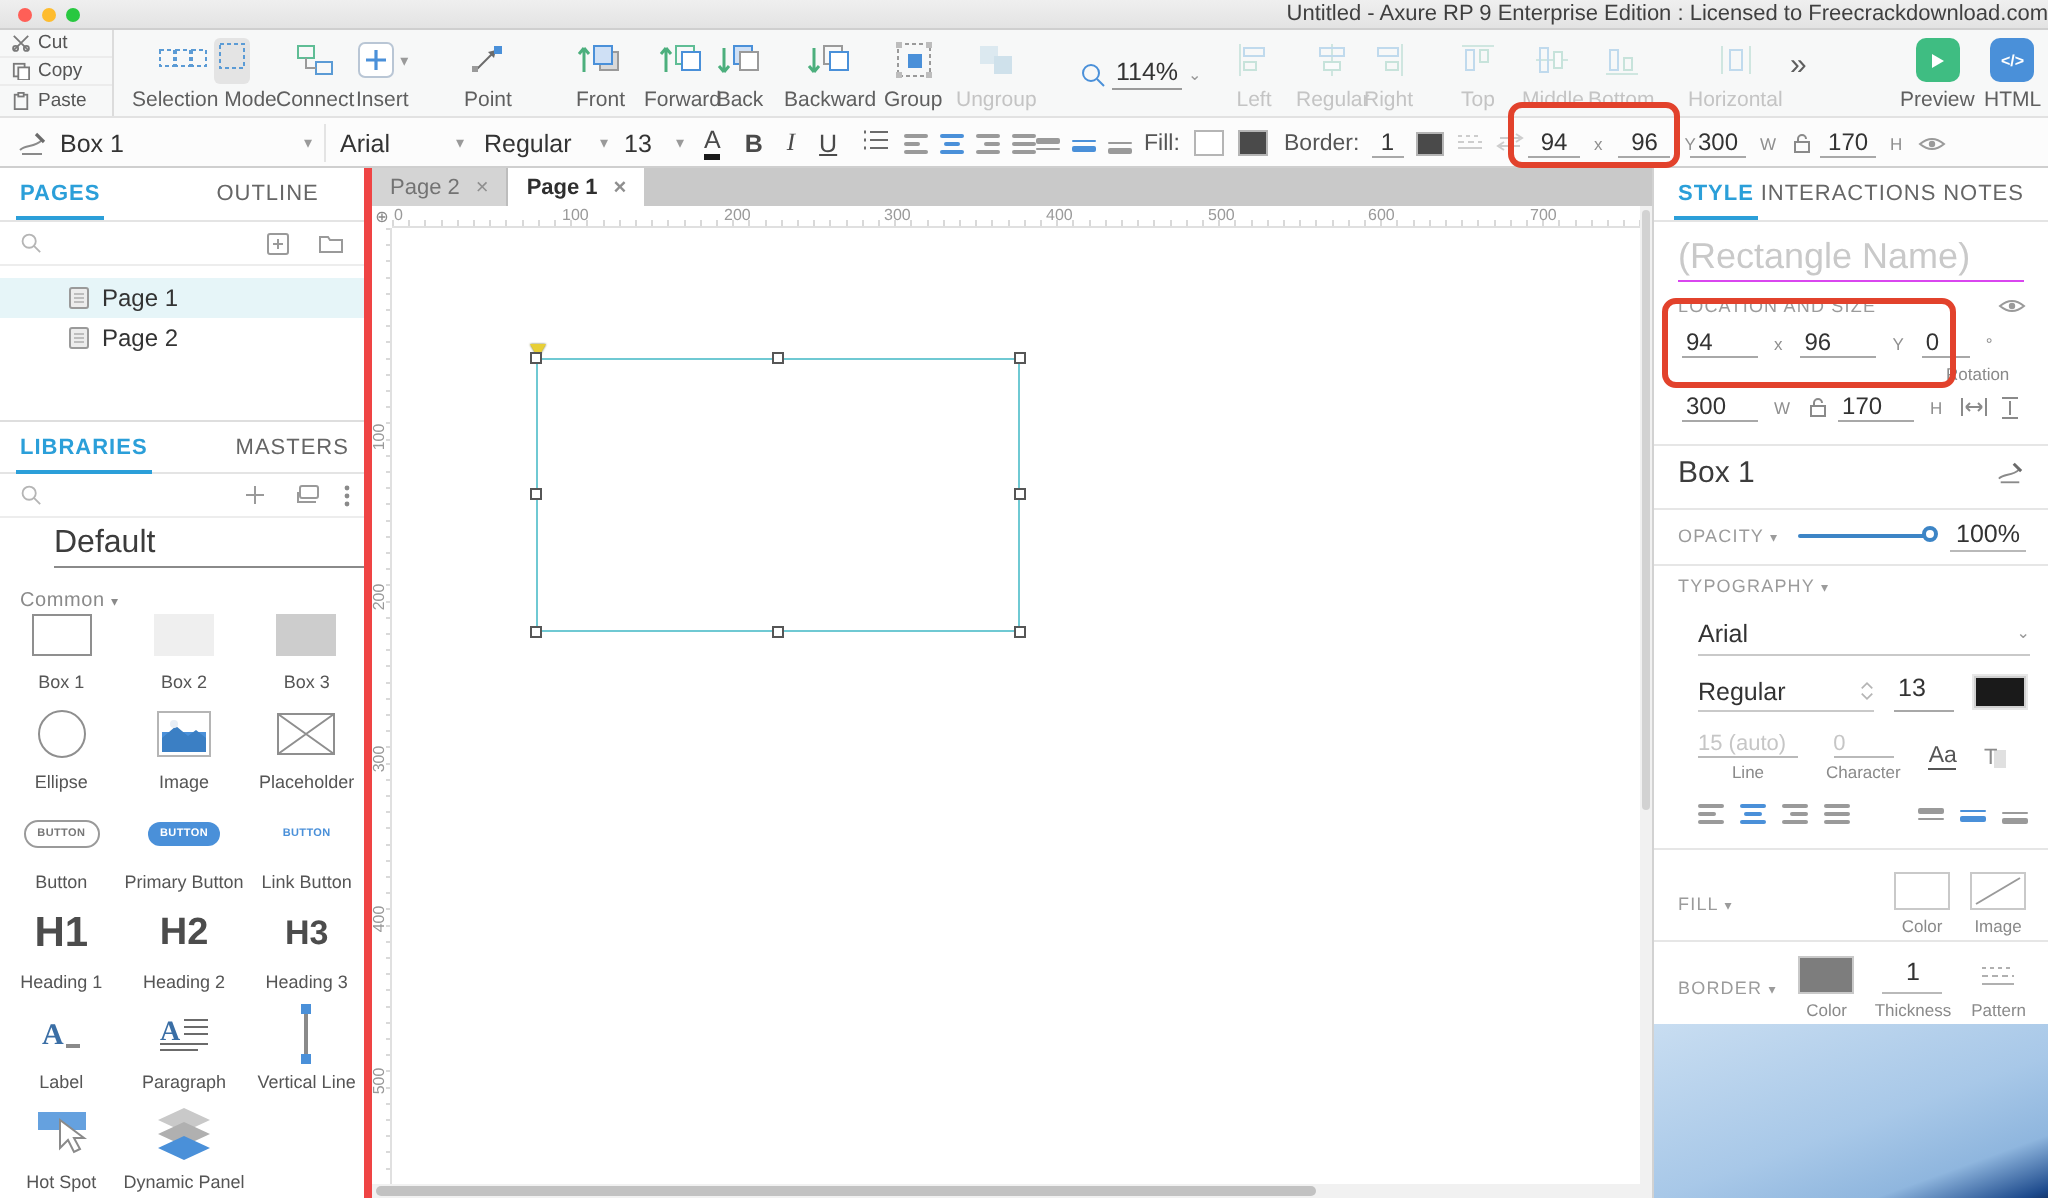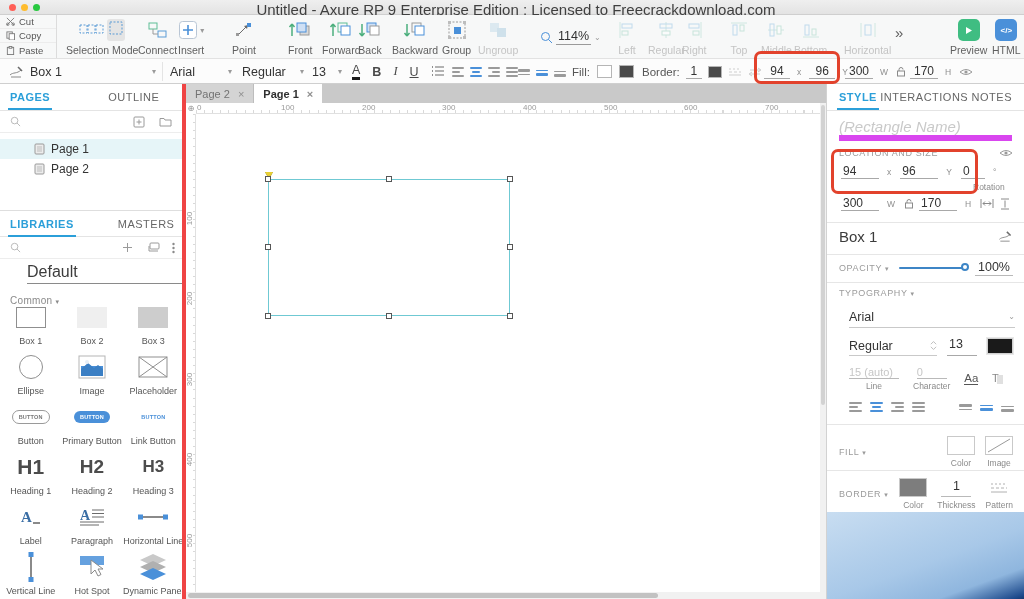--- a/index.html
+++ b/index.html
@@ -2,21 +2,21 @@
 <html><head>
 <meta charset="utf-8">
 <style>
   * { margin:0; padding:0; box-sizing:border-box; }
   html,body { width:1024px; height:599px; overflow:hidden; font-family:"Liberation Sans",sans-serif; background:#fff; }
   #app { position:relative; width:1024px; height:599px; background:#fff; }
 
   
   #titlebar { position:absolute; left:0; top:0; width:1024px; height:15px; background:linear-gradient(#efefef,#e3e3e3); border-bottom:1px solid #cfcfcf; }
   .tl-dot { position:absolute; top:4px; width:7px; height:7px; border-radius:50%; }
-  #titlebar .title { position:absolute; left:8px; right:0; top:1px; text-align:center; font-size:15px; color:#3f3f3f; }
+  #titlebar .title { position:absolute; left:8px; right:0; top:1px; text-align:right; font-size:11px; color:#3f3f3f; }
 
   
   #row1 { position:absolute; left:0; top:15px; width:1024px; height:43px; background:#f7f8f8; }
   #edit-strip { position:absolute; left:0; top:15px; width:57px; height:43px; border-right:1px solid #dcdcdc; background:#f7f8f8; z-index:3; }
   .edit-item { display:flex; align-items:center; gap:4px; height:14px; padding-left:6px; font-size:9.5px; color:#555; }
   .edit-item svg { flex:0 0 auto; }
   .tbtn { position:absolute; top:3px; display:flex; flex-direction:column; align-items:center; gap:2px; }
   .tbtn .ic { height:24px; display:flex; align-items:center; justify-content:center; gap:2px; }
   .tbtn .lbl { font-size:10.5px; color:#5f5f5f; white-space:nowrap; }
   .tbtn.disabled .lbl { color:#c4c4c4; }
@@ -74,21 +74,21 @@
   .handle { position:absolute; width:6px; height:6px; background:#fff; border:1px solid #565656; }
   #corner-marker { position:absolute; left:79px; top:88px; width:0; height:0; border-left:4px solid transparent; border-right:4px solid transparent; border-top:7px solid #e8cf35; filter:drop-shadow(0 0 .5px #6b6b2a); }
   #hscroll { position:absolute; left:0; bottom:0; width:634px; height:7px; background:#f1f1f1; }
   #hscroll .thumb { position:absolute; left:2px; top:1px; width:470px; height:5px; border-radius:3px; background:#c2c2c2; }
   #vscroll { position:absolute; right:0; top:19px; width:6px; height:496px; background:#f1f1f1; }
   #vscroll .thumb { position:absolute; top:2px; left:1px; width:4px; height:300px; border-radius:2px; background:#d2d2d2; }
 
   
   #right-panel { position:absolute; left:826px; top:84px; width:198px; height:515px; background:#fff; border-left:1px solid #d2d2d2; }
   .rp-tabs { height:27px; display:flex; align-items:center; justify-content:space-between; padding:0 12px; border-bottom:1px solid #e4e4e4; }
-  #name-field { margin:6px 12px 0; height:24px; border-bottom:6px solid #d946ef; font-size:15px; color:#c9c9c9; display:flex; align-items:center;font-style:italic; }
+  #name-field { margin:6px 12px 0; height:24px; border-bottom:1px solid #d946ef; font-size:18px; color:#c9c9c9; display:flex; align-items:center; }
   .sec-label { font-size:9px; letter-spacing:.6px; color:#9b9b9b; }
   .rp-row { position:absolute; left:0; width:198px; display:flex; align-items:center; }
   .divider { position:absolute; left:0; width:198px; height:1px; background:#e6e6e6; }
   .uline { border-bottom:1px solid #b9b9b9; }
   .tiny-lbl { font-size:8.5px; color:#8a8a8a; }
   #opacity-track { position:relative; width:66px; height:2px; background:#3d85c6; border-radius:1px; }
   #opacity-knob { position:absolute; right:-4px; top:-4px; width:8px; height:8px; border:2px solid #3d85c6; border-radius:50%; background:#fff; }
   .fb-btn { display:flex; flex-direction:column; align-items:center; gap:3px; }
   .fb-swatch { width:28px; height:19px; border:1px solid #c9c9c9; background:#fff; display:flex; align-items:center; justify-content:center; }
   #watermark { position:absolute; left:0; top:428px; width:198px; height:87px; background:linear-gradient(160deg,#c8ddf1 0%,#a8c8e8 55%,#8fb6de 80%,#1d4a8c 97%,#14366b 100%); display:flex; flex-direction:column; align-items:center; justify-content:center; gap:2px; }
@@ -617,30 +617,20 @@
               <text x="1" y="13" font-size="14" font-weight="bold" font-family="Liberation Serif,serif" fill="#3a6ea5">A</text>
               <g stroke="#6b6b6b">
                 <path d="M13 3 H25 M13 6.5 H25 M13 10 H25 M1 15 H25 M1 18 H20"></path>
               </g>
             </svg>
           </span>
         <span class="wlabel">Paragraph</span>
       </div>
       <div class="wcell">
         <span class="wicon">
-            <svg width="30" height="8" viewBox="0 0 30 8">
-              <path d="M3 4 H27" stroke="#8a8a8a" stroke-width="2"></path>
-              <rect x="0" y="1.5" width="5" height="5" fill="#4a90d9"></rect>
-              <rect x="25" y="1.5" width="5" height="5" fill="#4a90d9"></rect>
-            </svg>
-          </span>
-        <span class="wlabel">Horizontal Line</span>
-      </div>
-      <div class="wcell">
-        <span class="wicon">
             <svg width="8" height="30" viewBox="0 0 8 30">
               <path d="M4 3 V27" stroke="#8a8a8a" stroke-width="2"></path>
               <rect x="1.5" y="0" width="5" height="5" fill="#4a90d9"></rect>
               <rect x="1.5" y="25" width="5" height="5" fill="#4a90d9"></rect>
             </svg>
           </span>
         <span class="wlabel">Vertical Line</span>
       </div>
       <div class="wcell">
         <span class="wicon">

